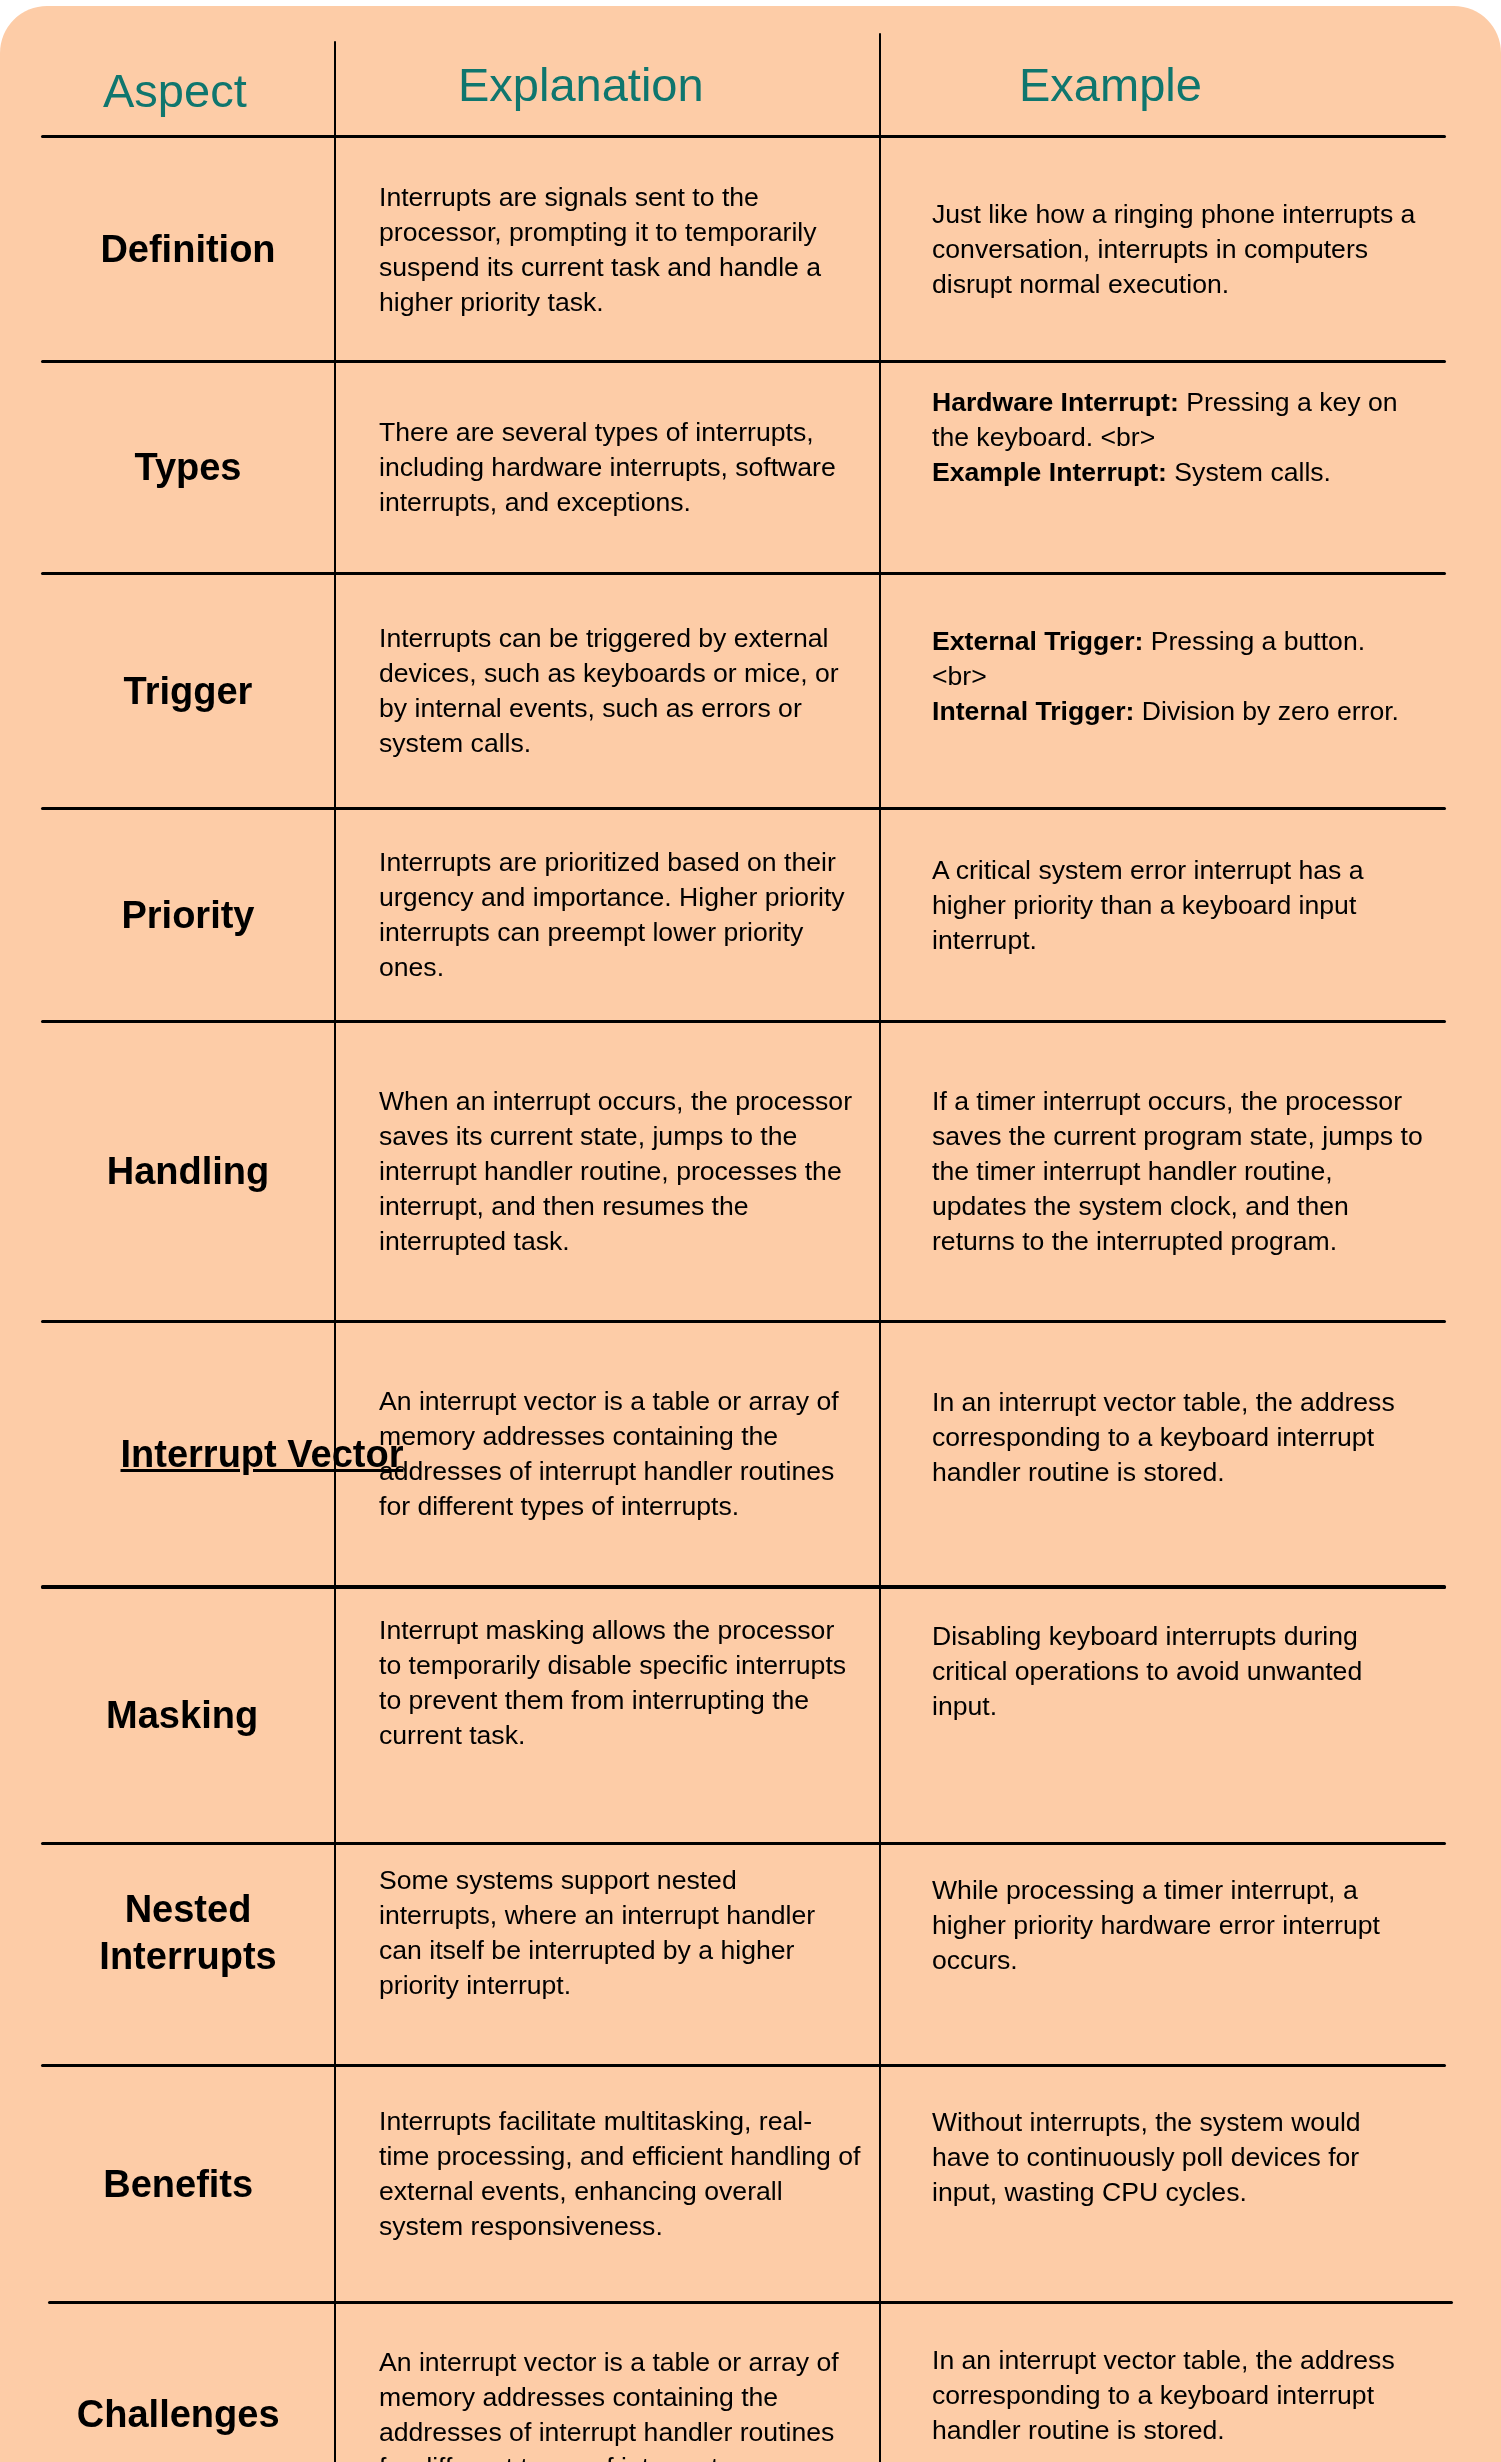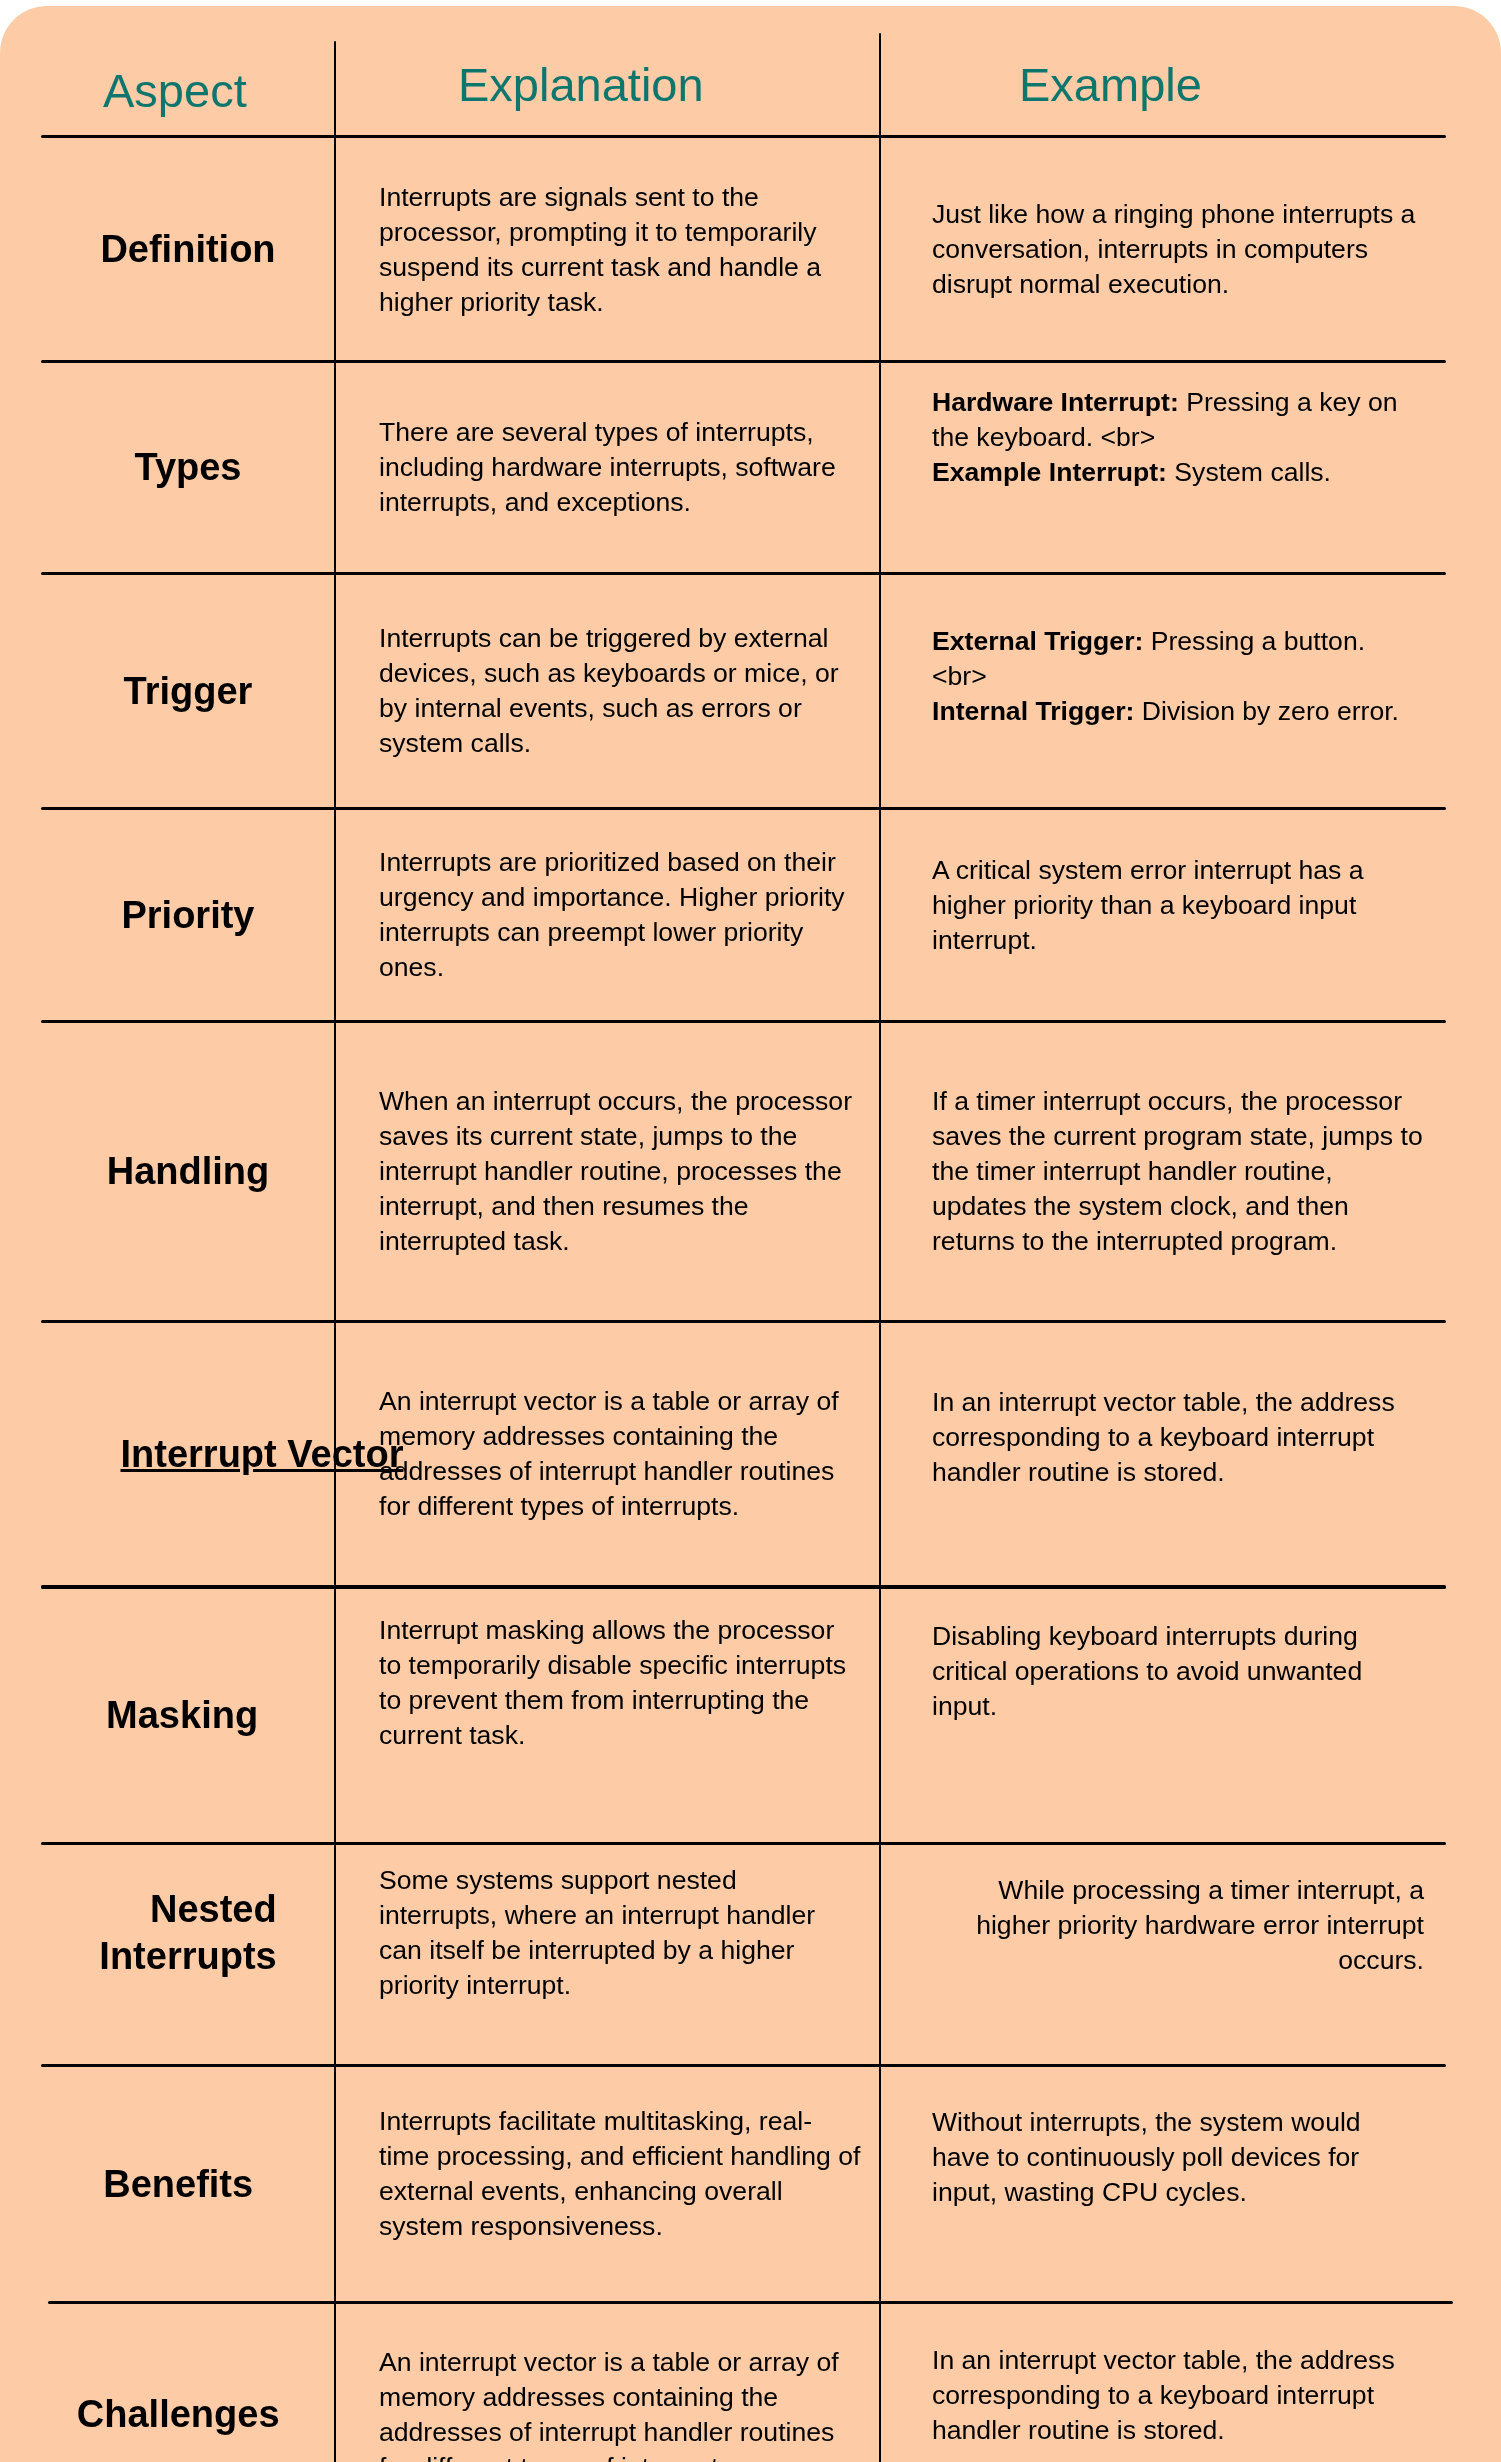--- a/index.html
+++ b/index.html
@@ -14,21 +14,21 @@
   .head {
     position: absolute; font-family: "Liberation Sans", sans-serif; font-weight: 400;
     font-size: 47px; color: #0f766e; white-space: nowrap; line-height: 1;
   }
   .row { position: absolute; left: 0; width: 1501px; }
   .cell {
     position: absolute; top: 0; bottom: 0; display: flex; align-items: center;
     font-family: "Liberation Sans", sans-serif; color: #000;
   }
   .aspect {
-    left: 41px; width: 294px; justify-content: center; text-align: right;
+    left: 41px; width: 294px; justify-content: center; text-align: center;
     font-weight: 700; font-size: 38px; line-height: 47px;
   }
   .expl { left: 379px; width: 483px; font-size: 26.6px; line-height: 35px; }
   .exam { left: 932px; width: 492px; font-size: 26.6px; line-height: 35px; }
   .cell span.txt { display: block; }
   .top-align { align-items: flex-start; }
   b { font-weight: 700; }
 </style>
 </head>
 <body>
@@ -122,21 +122,21 @@
       <span class="txt">Disabling keyboard interrupts during critical operations to avoid unwanted input.</span>
     </div>
 </div>
 
 <div class="row" style="top:1845px; height:175px;">
   <div class="cell aspect" style="padding:0 64px; box-sizing:border-box;">Nested Interrupts</div>
   <div class="cell expl">
       <span class="txt">Some systems support nested interrupts, where an interrupt handler can itself be interrupted by a higher priority interrupt.</span>
     </div>
   <div class="cell exam">
-      <span class="txt" style="margin-top:-14.8px;text-align:right;">While processing a timer interrupt, a higher priority hardware error interrupt occurs.</span>
+      <span class="txt" style="margin-top:-14.8px;">While processing a timer interrupt, a higher priority hardware error interrupt occurs.</span>
     </div>
 </div>
 
 <div class="row" style="top:2067px; height:234px;">
   <div class="cell aspect" style="margin-left:-9.8px;">Benefits</div>
   <div class="cell expl">
       <span class="txt" style="margin-top:-19.7px;">Interrupts facilitate multitasking, real-time processing, and efficient handling of external events, enhancing overall system responsiveness.</span>
     </div>
   <div class="cell exam">
       <span class="txt" style="margin-top:-54px;">Without interrupts, the system would have to continuously poll devices for input, wasting CPU cycles.</span>

